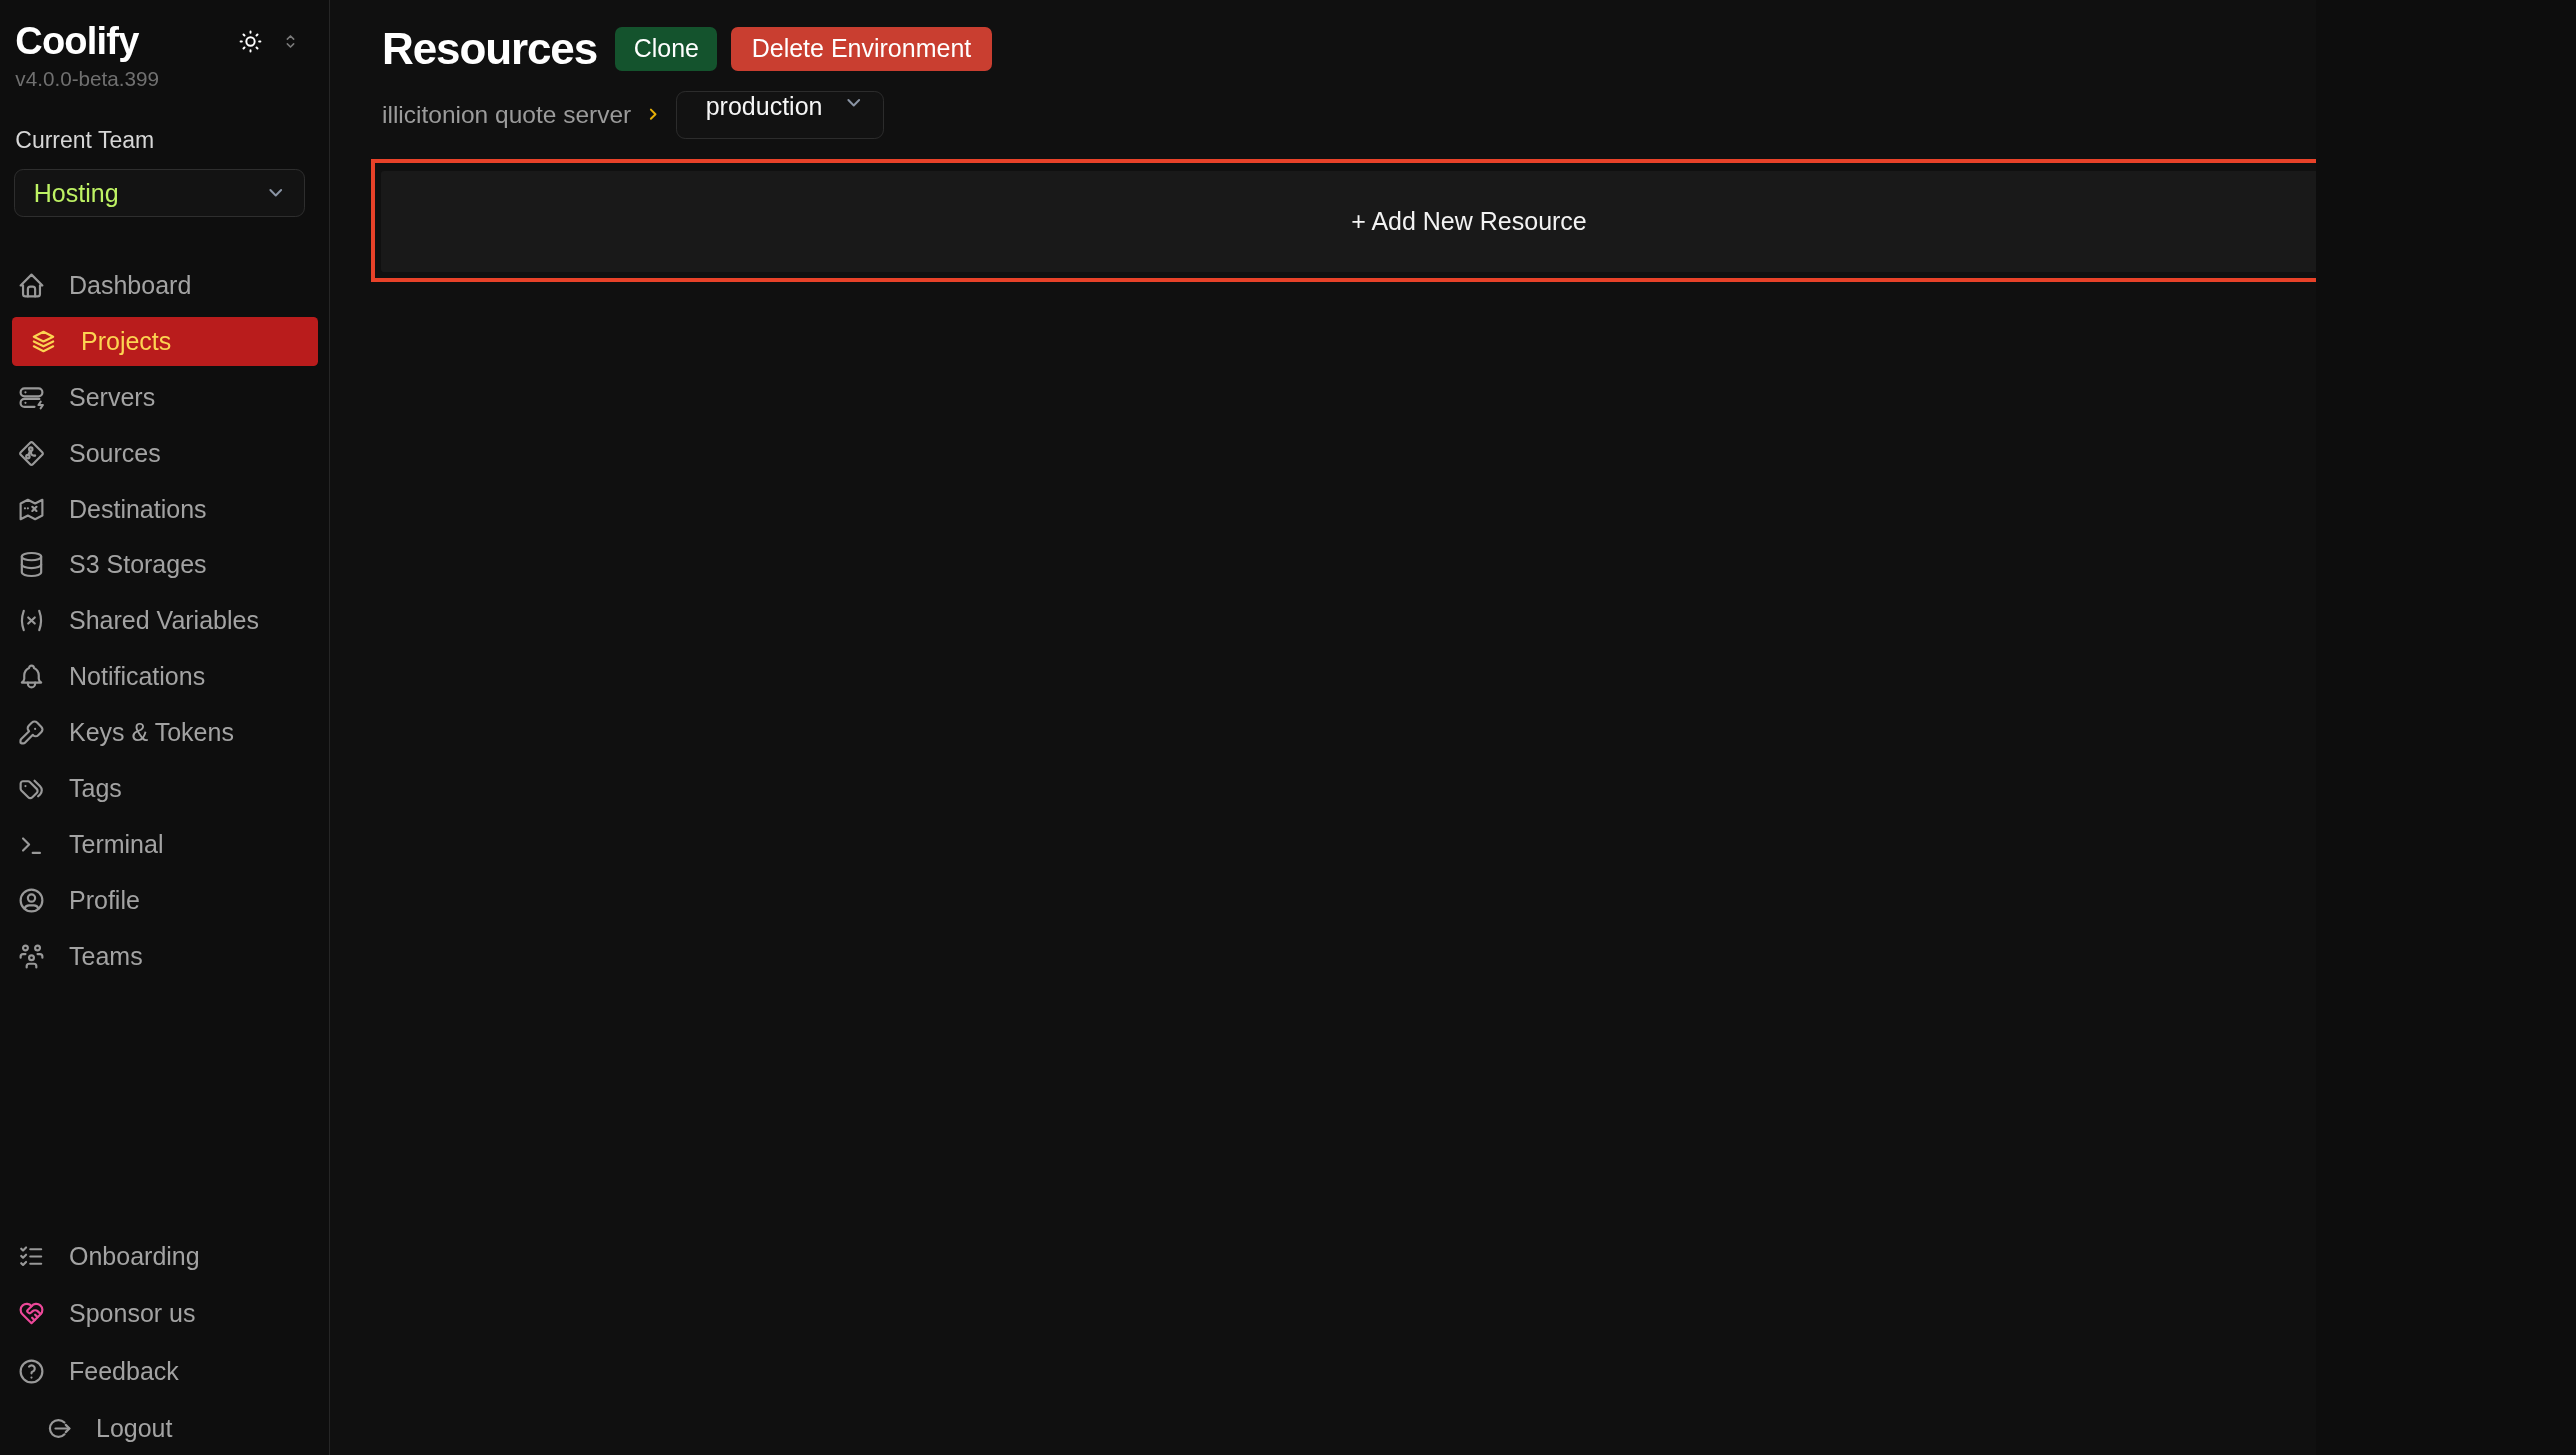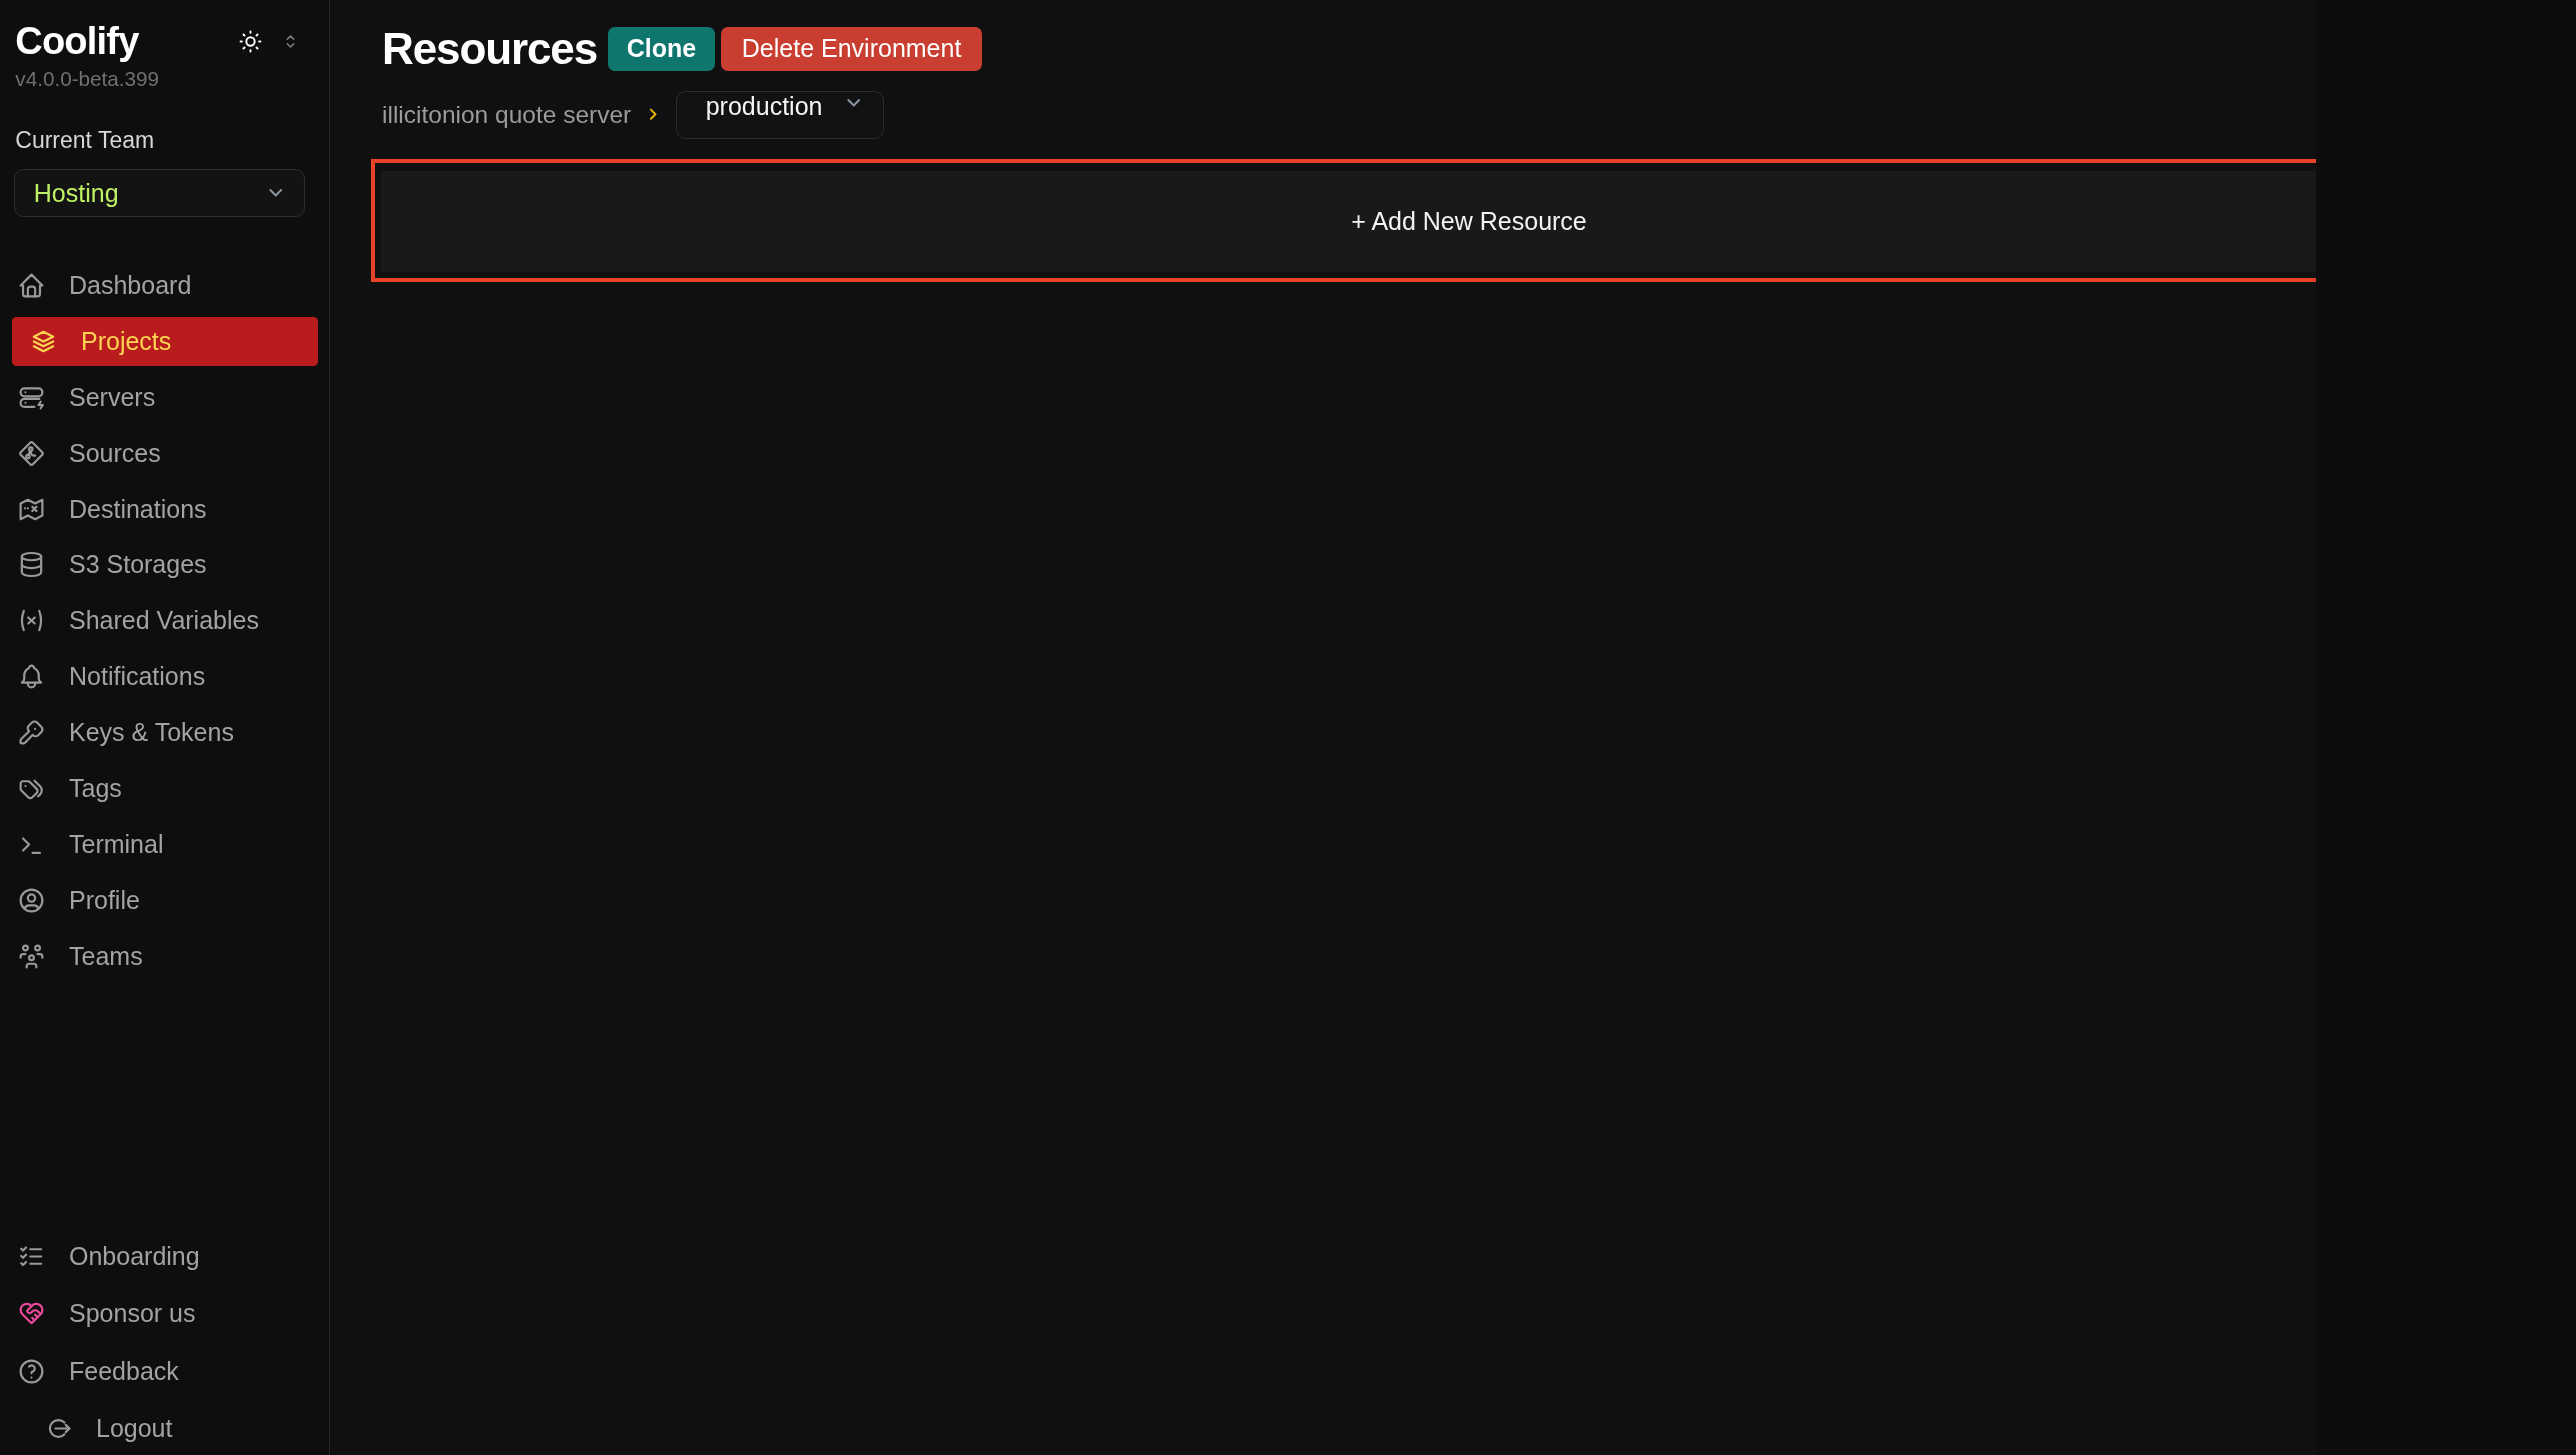--- a/index.html
+++ b/index.html
@@ -61,32 +61,32 @@
   .nav-icon svg { width:29px; height:29px; display:block; }
   .nav-label { font-size:25px; color:#a3a3a3; white-space:nowrap; }
   .nav-item.active { background:#b91c1c;margin-left:12px; }
   .nav-item.active .nav-icon,
   .nav-item.active .nav-label { color:var(--accent-yellow); }
 
   
   #content { position:absolute; left:330px; top:0; right:0; bottom:0; }
   .header-row {
     position:absolute; left:52px; top:18.4px; height:61px;
-    display:flex; align-items:center; gap:2px;
+    display:flex; align-items:center; gap:9px;
   }
   .page-title {
     font-size:44px; font-weight:800; color:#ffffff; letter-spacing:-1.1px;
     margin-right:9.2px;
   }
   .btn {
     height:44px; display:inline-flex; align-items:center;
     border:none; border-radius:6.9px; font-size:25px;
     font-family:inherit; color:#ffffff; cursor:pointer; white-space:nowrap;
   }
-  .btn-clone  { background:#0f766e; padding:0 18.4px;font-weight:bold; }
+  .btn-clone  { background:#14532d; padding:0 18.4px; }
   .btn-danger { background:var(--danger-red); padding:0 20.7px; margin-left:4.6px; }
 
   .breadcrumb-row {
     position:absolute; left:52px; top:90px; height:49px;
     display:flex; align-items:center;
   }
   .crumb-project { font-size:24.5px; color:#9b9b9b; cursor:pointer; }
   .crumb-chevron { color:#e7b008; margin:0 10.7px 0 12.3px; display:inline-flex; }
   .env-select {
     width:208px; height:48px; margin-left:3.1px;

